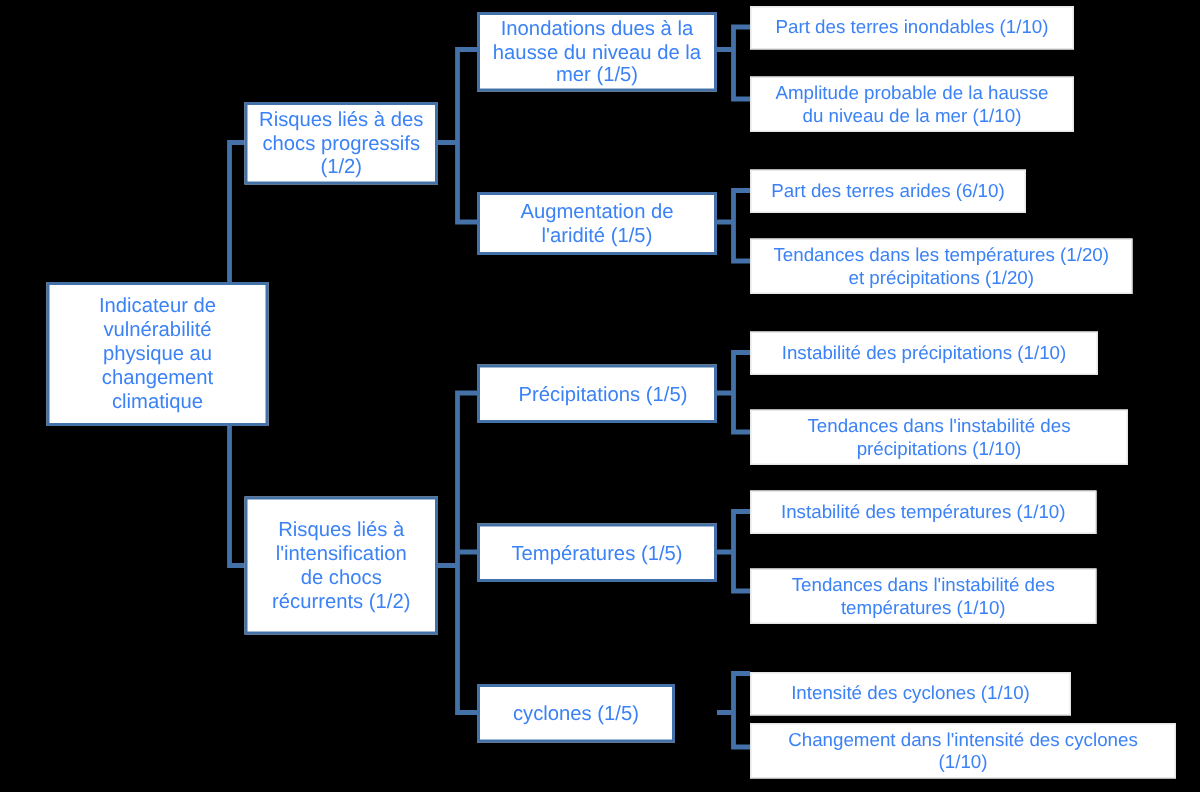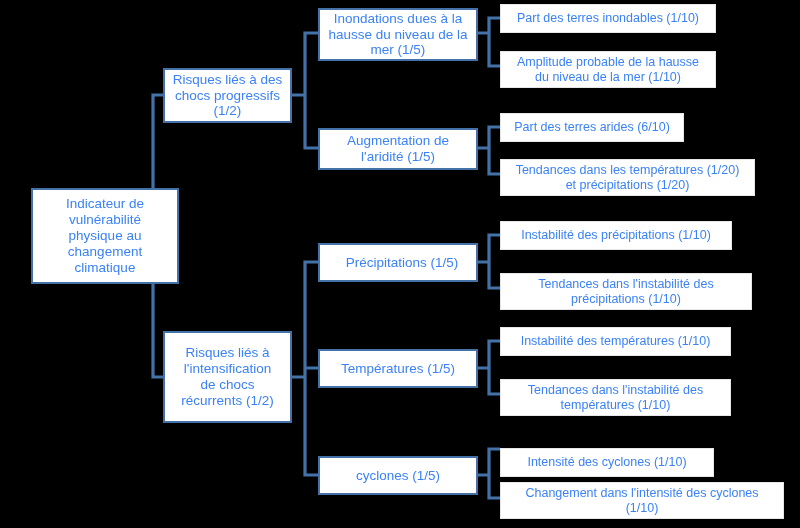--- a/index.html
+++ b/index.html
@@ -84,21 +84,21 @@
 hausse du niveau de la
 mer (1/5)</div>
 
   <div class="node framed lvl3" style="left:318px;top:128px;width:160px;height:42px;">Augmentation de
 l'aridité (1/5)</div>
 
   <div class="node framed lvl3" style="left:318px;top:243px;width:160px;height:39px;padding-left:12px;">Précipitations (1/5)</div>
 
   <div class="node framed lvl3" style="left:318px;top:349px;width:160px;height:39px;">Températures (1/5)</div>
 
-  <div class="node framed lvl3" style="left:318px;top:456px;width:160px;height:39px;">cyclones (1/5)</div>
+  <div class="node framed lvl3" style="left:318px;top:456px;width:132px;height:39px;">cyclones (1/5)</div>
 
   <div class="node plain leaf" style="left:500px;top:4px;width:216px;height:29px;">Part des terres inondables (1/10)</div>
 
   <div class="node plain leaf" style="left:500px;top:51px;width:216px;height:37px;">Amplitude probable de la hausse
 du niveau de la mer (1/10)</div>
 
   <div class="node plain leaf" style="left:500px;top:113px;width:184px;height:29px;">Part des terres arides (6/10)</div>
 
   <div class="node plain leaf" style="left:500px;top:159px;width:255px;height:37px;">Tendances dans les températures (1/20)
 et  précipitations (1/20)</div>

